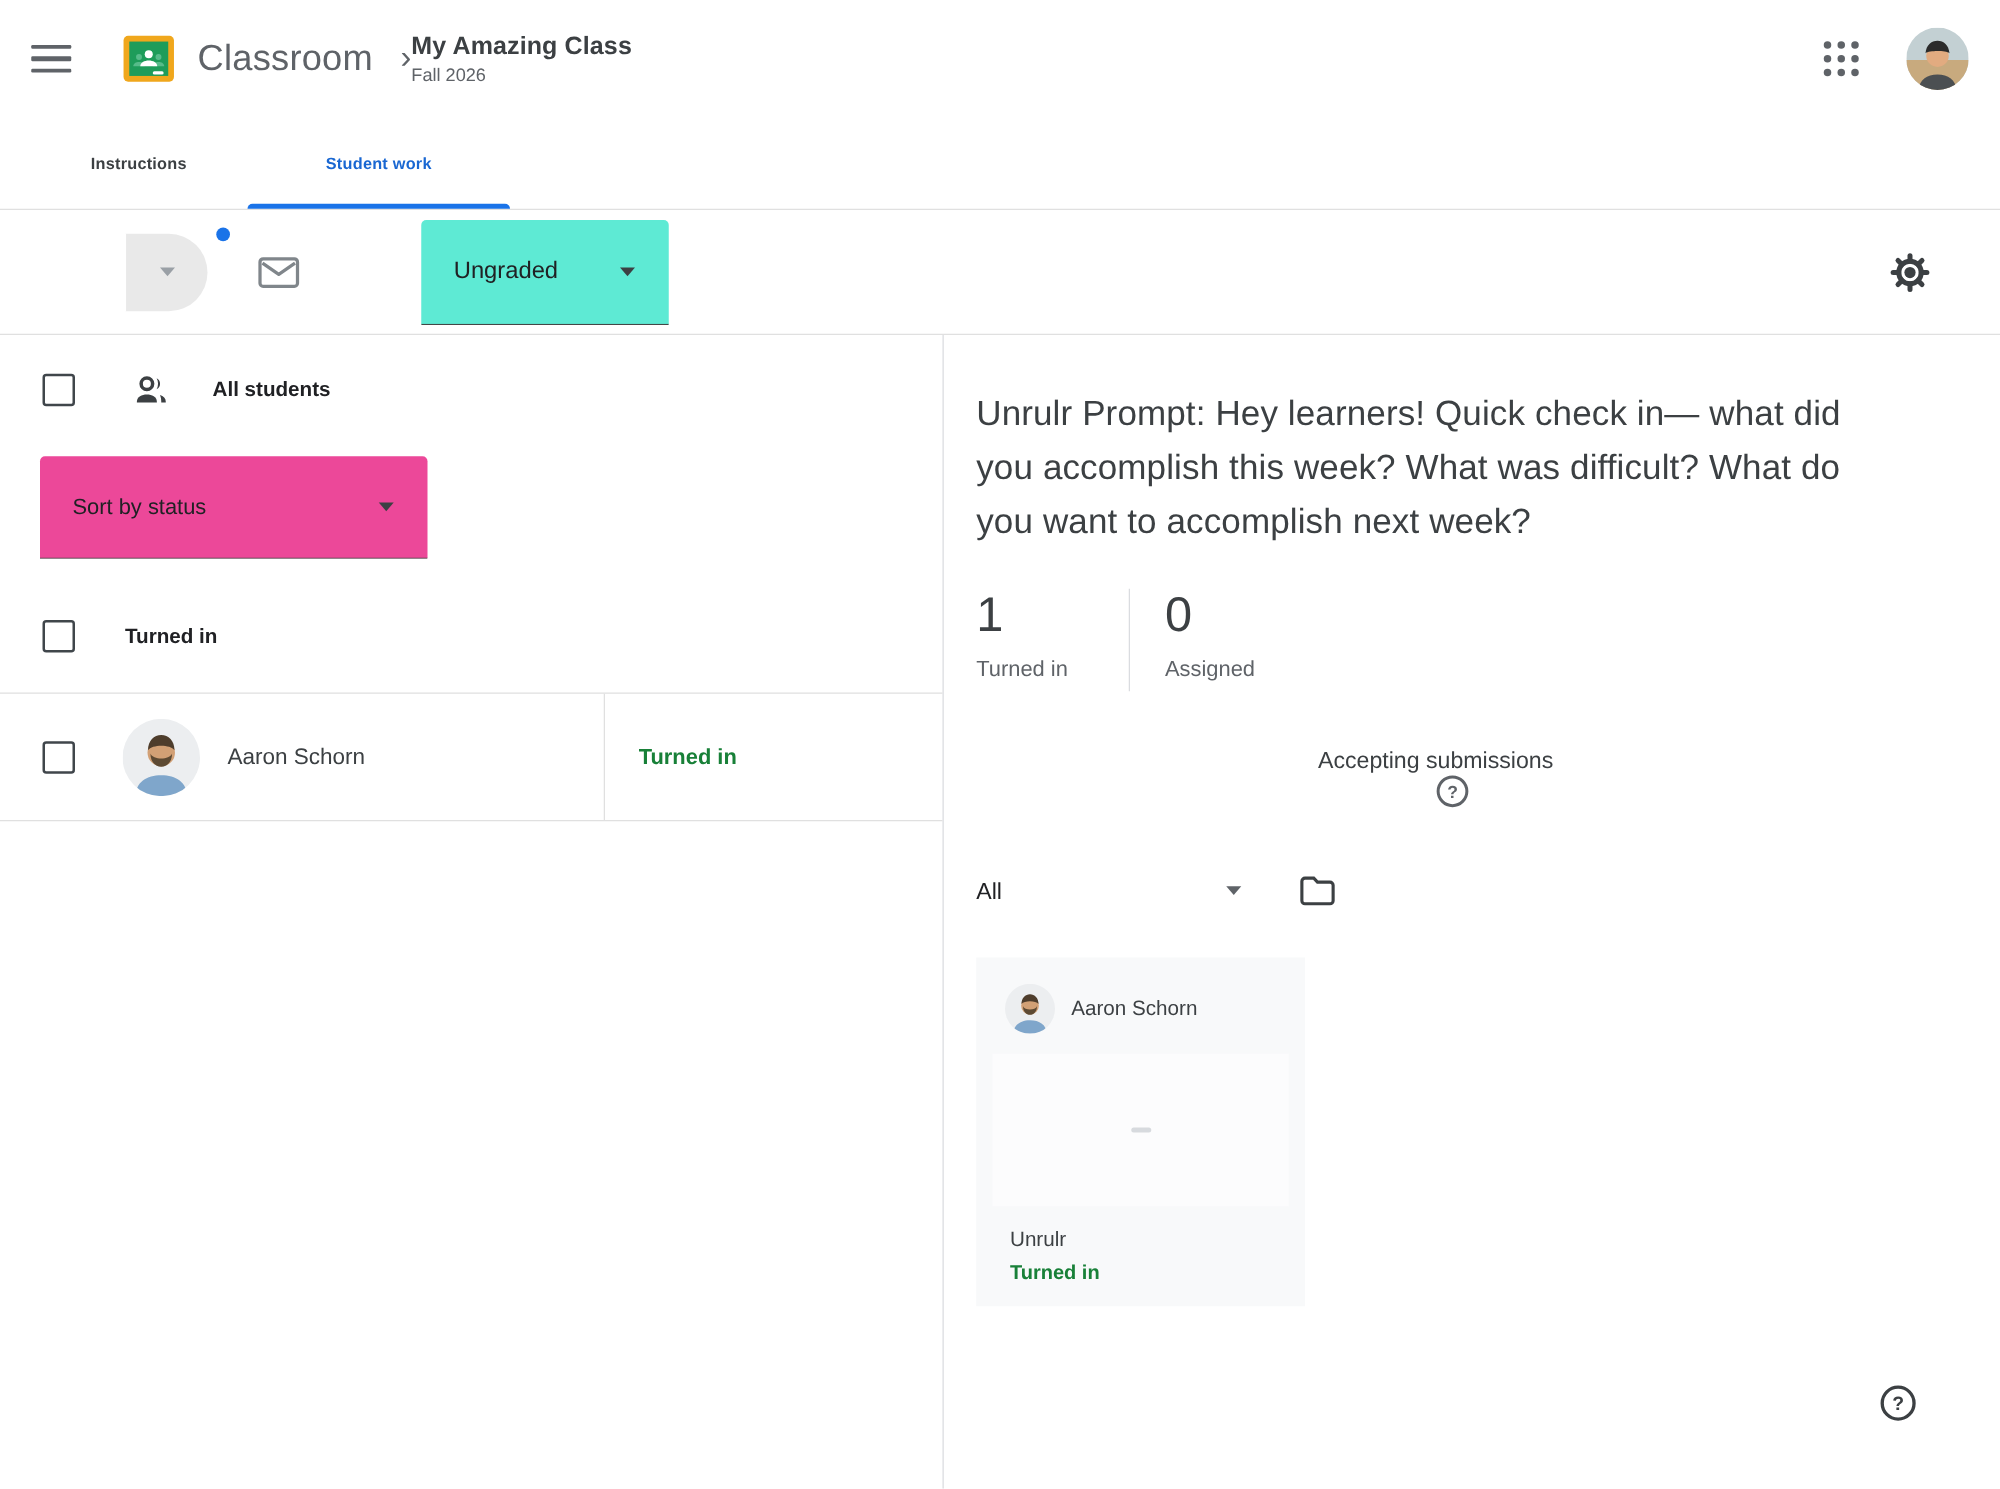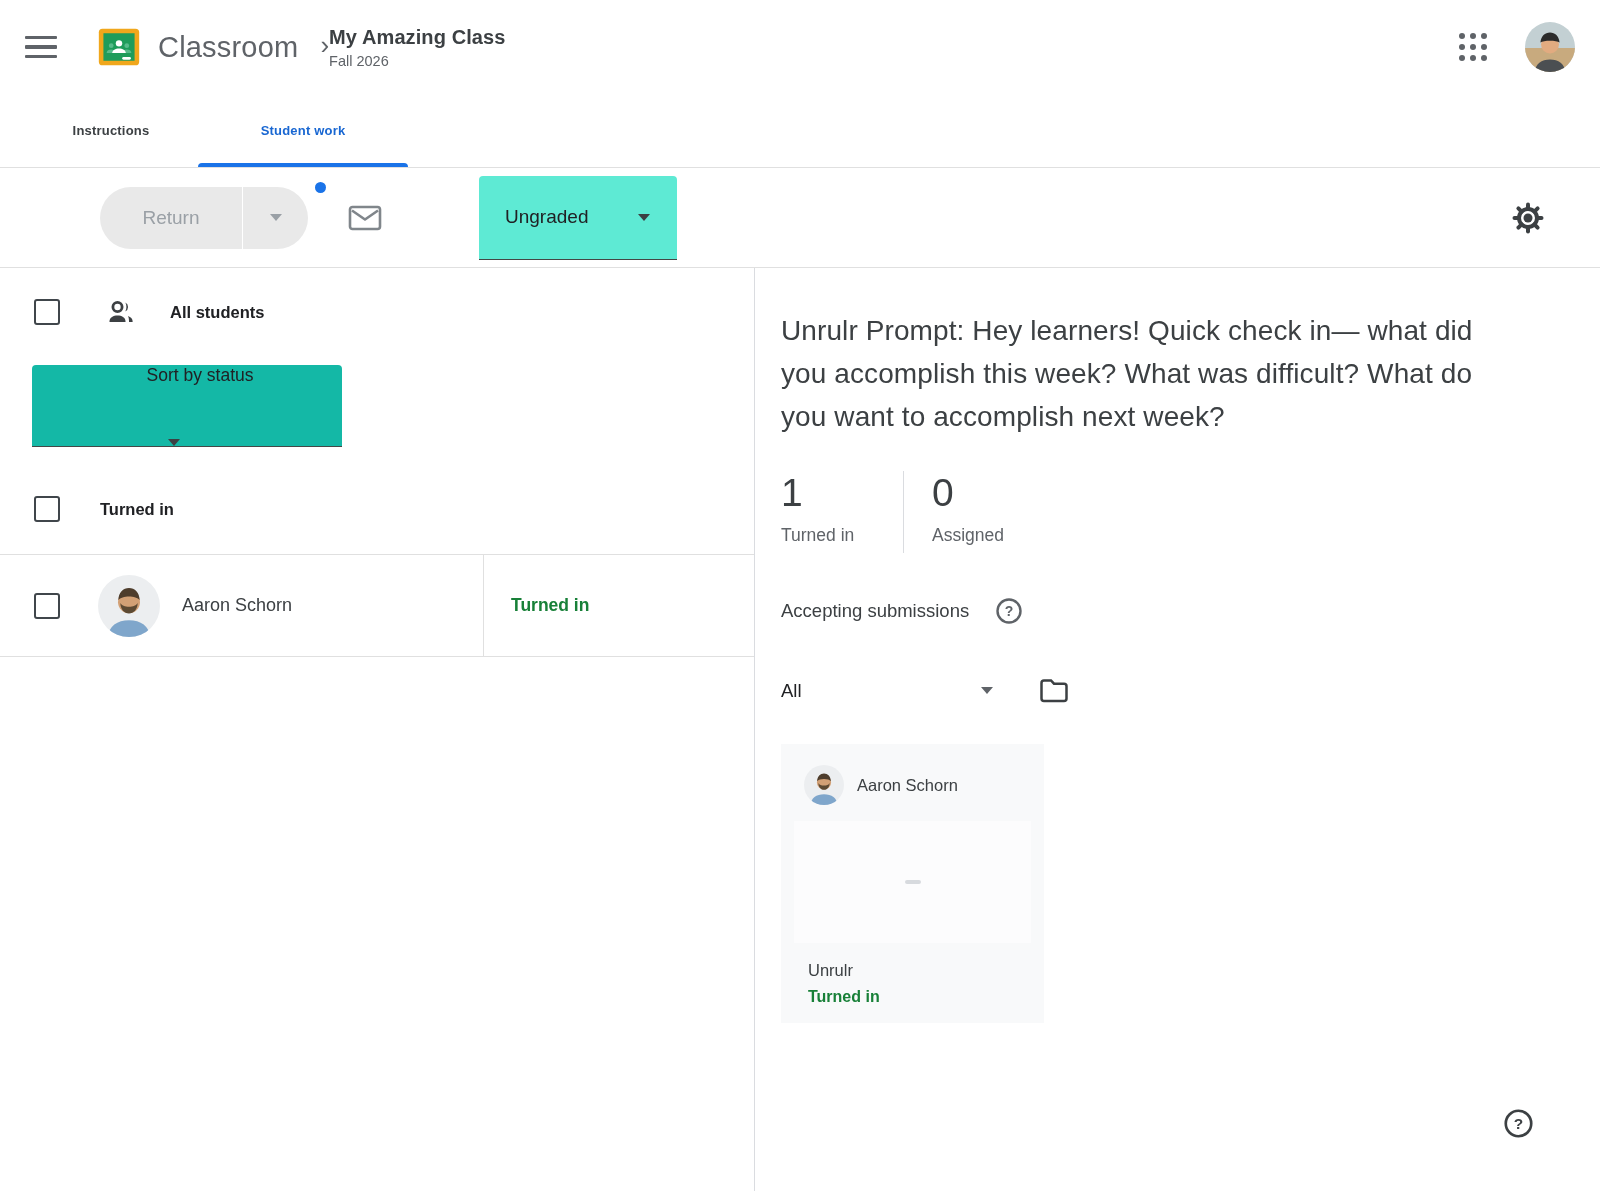--- a/index.html
+++ b/index.html
@@ -49,22 +49,22 @@
 
   
   .content { display:flex; height:923px; }
   .left-panel { width:755px; flex:none; border-right:1px solid #dadce0; }
 
   .allstudents-row { display:flex; align-items:center; padding:28px 0 0 34px; }
   .checkbox { width:26px; height:26px; border:2.5px solid #40464b; border-radius:3px; background:#fff; cursor:pointer; flex:none; }
   .people-ic { margin-left:45px; display:flex; }
   .allstudents-lbl { margin-left:33px; font-size:16.5px; font-weight:700; color:#202124; }
 
-  .sort-select { margin:37px 0 0 32px; width:310px; height:82px; background:#14b8a6; border-bottom:1px solid #444746;
-    border-radius:4px 4px 0 0; display:flex; align-items:center; cursor:pointer;flex-direction:column; }
+  .sort-select { margin:37px 0 0 32px; width:310px; height:82px; background:#ec4899; border-bottom:1px solid #444746;
+    border-radius:4px 4px 0 0; display:flex; align-items:center; cursor:pointer; }
   .sort-select .lbl { font-size:17.5px; color:#202124; margin-left:26px; flex:1; }
   .sort-select .caret-down { border-top-color:#3c4043; margin-right:27px; }
 
   .group-header { display:flex; align-items:center; margin-top:49px; padding-left:34px; }
   .group-header .lbl { margin-left:40px; font-size:16.5px; font-weight:700; color:#202124; }
 
   .student-row { margin-top:32px; height:103px; border-top:1px solid #e0e0e0; border-bottom:1px solid #e0e0e0;
     display:flex; cursor:pointer; }
   .cell-main { width:483px; flex:none; display:flex; align-items:center; padding-left:34px; }
   .avatar-sm { width:62px; height:62px; border-radius:50%; overflow:hidden; margin-left:38px; flex:none; }
@@ -76,21 +76,21 @@
   .prompt-title { max-width:716px; font-size:28px; line-height:1.53; color:#3c4043; letter-spacing:.1px; }
 
   .stats-row { display:flex; margin-top:33px; }
   .stat { display:flex; flex-direction:column; }
   .stat:first-child { width:122px; }
   .stat-sep { width:1px; background:#dadce0; height:82px; }
   .stat:last-child { margin-left:28px; }
   .stat-value { font-size:39px; color:#3c4043; }
   .stat-label { font-size:17.5px; color:#5f6368; margin-top:10px; }
 
-  .accepting-row { display:flex; align-items:center; margin-top:44px; }
+  .accepting-row { display:flex; align-items:center; margin-top:44px;flex-direction:column; }
   .accepting-lbl { font-size:18.5px; color:#3c4043; }
   .help-ic { margin-left:26px; display:flex; cursor:pointer; }
 
   .filter-row { display:flex; align-items:center; margin-top:52px; }
   .all-select { width:212px; display:flex; align-items:center; justify-content:space-between; cursor:pointer; }
   .all-select .lbl { font-size:18.5px; color:#202124; }
   .all-select .caret-down { border-top-color:#5f6368; }
   .folder-btn { margin-left:46px; display:flex; cursor:pointer; }
 
   .sub-card { margin-top:40px; width:263px; height:279px; background:#f8f9fa; padding:21px 13px 0 13px; cursor:pointer; }
@@ -156,21 +156,20 @@
   </div>
 </div>
 
 <div class="tabbar">
   <div class="tab">Instructions</div>
   <div class="tab active">Student work</div>
 </div>
 
 <div class="toolbar">
   <div class="split-btn">
-    <div class="split-main">Return</div>
     <div class="split-caret">
       <span class="caret-down"></span>
     </div>
     <span class="notif-dot"></span>
   </div>
 
   <div class="mail-btn">
     <svg width="34" height="30" viewBox="0 0 34 28">
       <rect x="2" y="3" width="30" height="22" rx="2.5" fill="none" stroke="#80868b" stroke-width="2.6"></rect>
       <path d="M4 6.5 l13 9 13-9" fill="none" stroke="#80868b" stroke-width="2.6" stroke-linejoin="round"></path>

